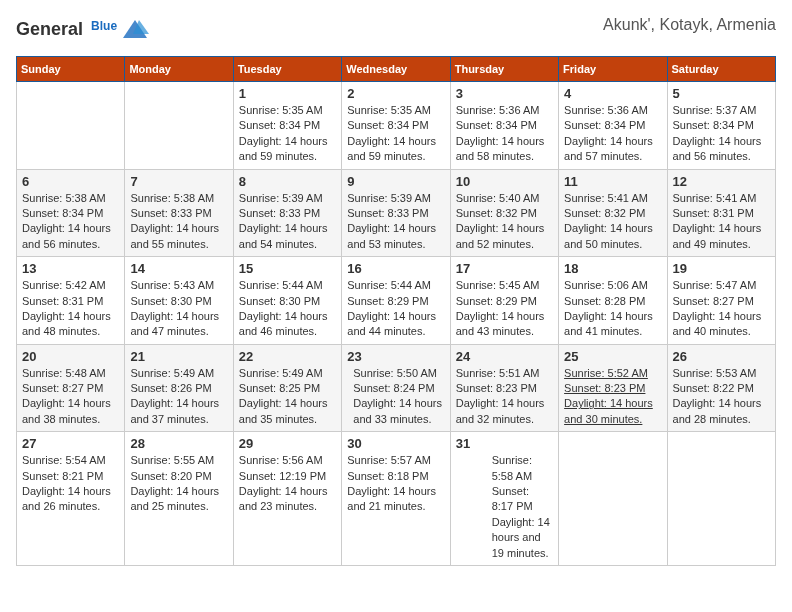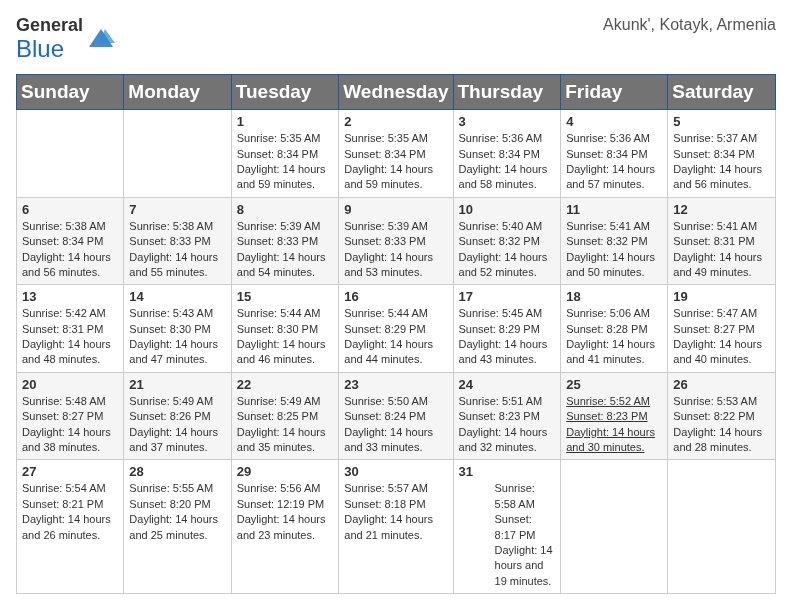--- a/index.html
+++ b/index.html
@@ -15,31 +15,32 @@
       justify-content: space-between;
       align-items: flex-start;
       margin-bottom: 12px;
     }
     .logo {
       display: flex;
       align-items: center;
     }
     .logo-text {
       display: flex;
-      flex-direction: column;
+      flex-direction: row;
       line-height: 1.1;
+      gap: 8px;
     }
     .logo-general {
       font-size: 18px;
       font-weight: bold;
       color: #333;
     }
     .logo-blue {
-      font-size: 24px;
-      font-weight: normal;
+      font-size: 12px;
+      font-weight: bold;
       color: #1a6bbf;
     }
     .logo-icon {
       width: 28px;
       height: 28px;
       margin-left: 4px;
     }
     .title-block {
       text-align: right;
     }
@@ -51,23 +52,23 @@
     .location {
       font-size: 16px;
       color: #555;
     }
     .calendar {
       width: 100%;
       border-collapse: collapse;
       border: 1px solid #ccc;
     }
     .calendar th {
-      background: #737373;
+      background: #c2410c;
       color: #fff;
-      font-size: 19px;
+      font-size: 11px;
       font-weight: bold;
       padding: 6px 4px;
       text-align: left;
       border: 1px solid #1a5a9a;
     }
     .calendar td {
       vertical-align: top;
       border: 1px solid #ccc;
       padding: 4px 5px;
       width: 108px;
@@ -266,21 +267,21 @@
 Daylight: 14 hours and 37 minutes.</div>
         </td>
         <td>
           <span class="day-number">22</span>
           <div class="day-info" style="white-space: pre-line;">Sunrise: 5:49 AM
 Sunset: 8:25 PM
 Daylight: 14 hours and 35 minutes.</div>
         </td>
         <td>
           <span class="day-number">23</span>
-          <div class="day-info" style="white-space: pre-line;">Sunrise: 5:50 AM
+          <div class="day-info" style="white-space: pre-line; margin-left: 6px;">Sunrise: 5:50 AM
 Sunset: 8:24 PM
 Daylight: 14 hours and 33 minutes.</div>
         </td>
         <td>
           <span class="day-number">24</span>
           <div class="day-info" style="white-space: pre-line;">Sunrise: 5:51 AM
 Sunset: 8:23 PM
 Daylight: 14 hours and 32 minutes.</div>
         </td>
         <td>

